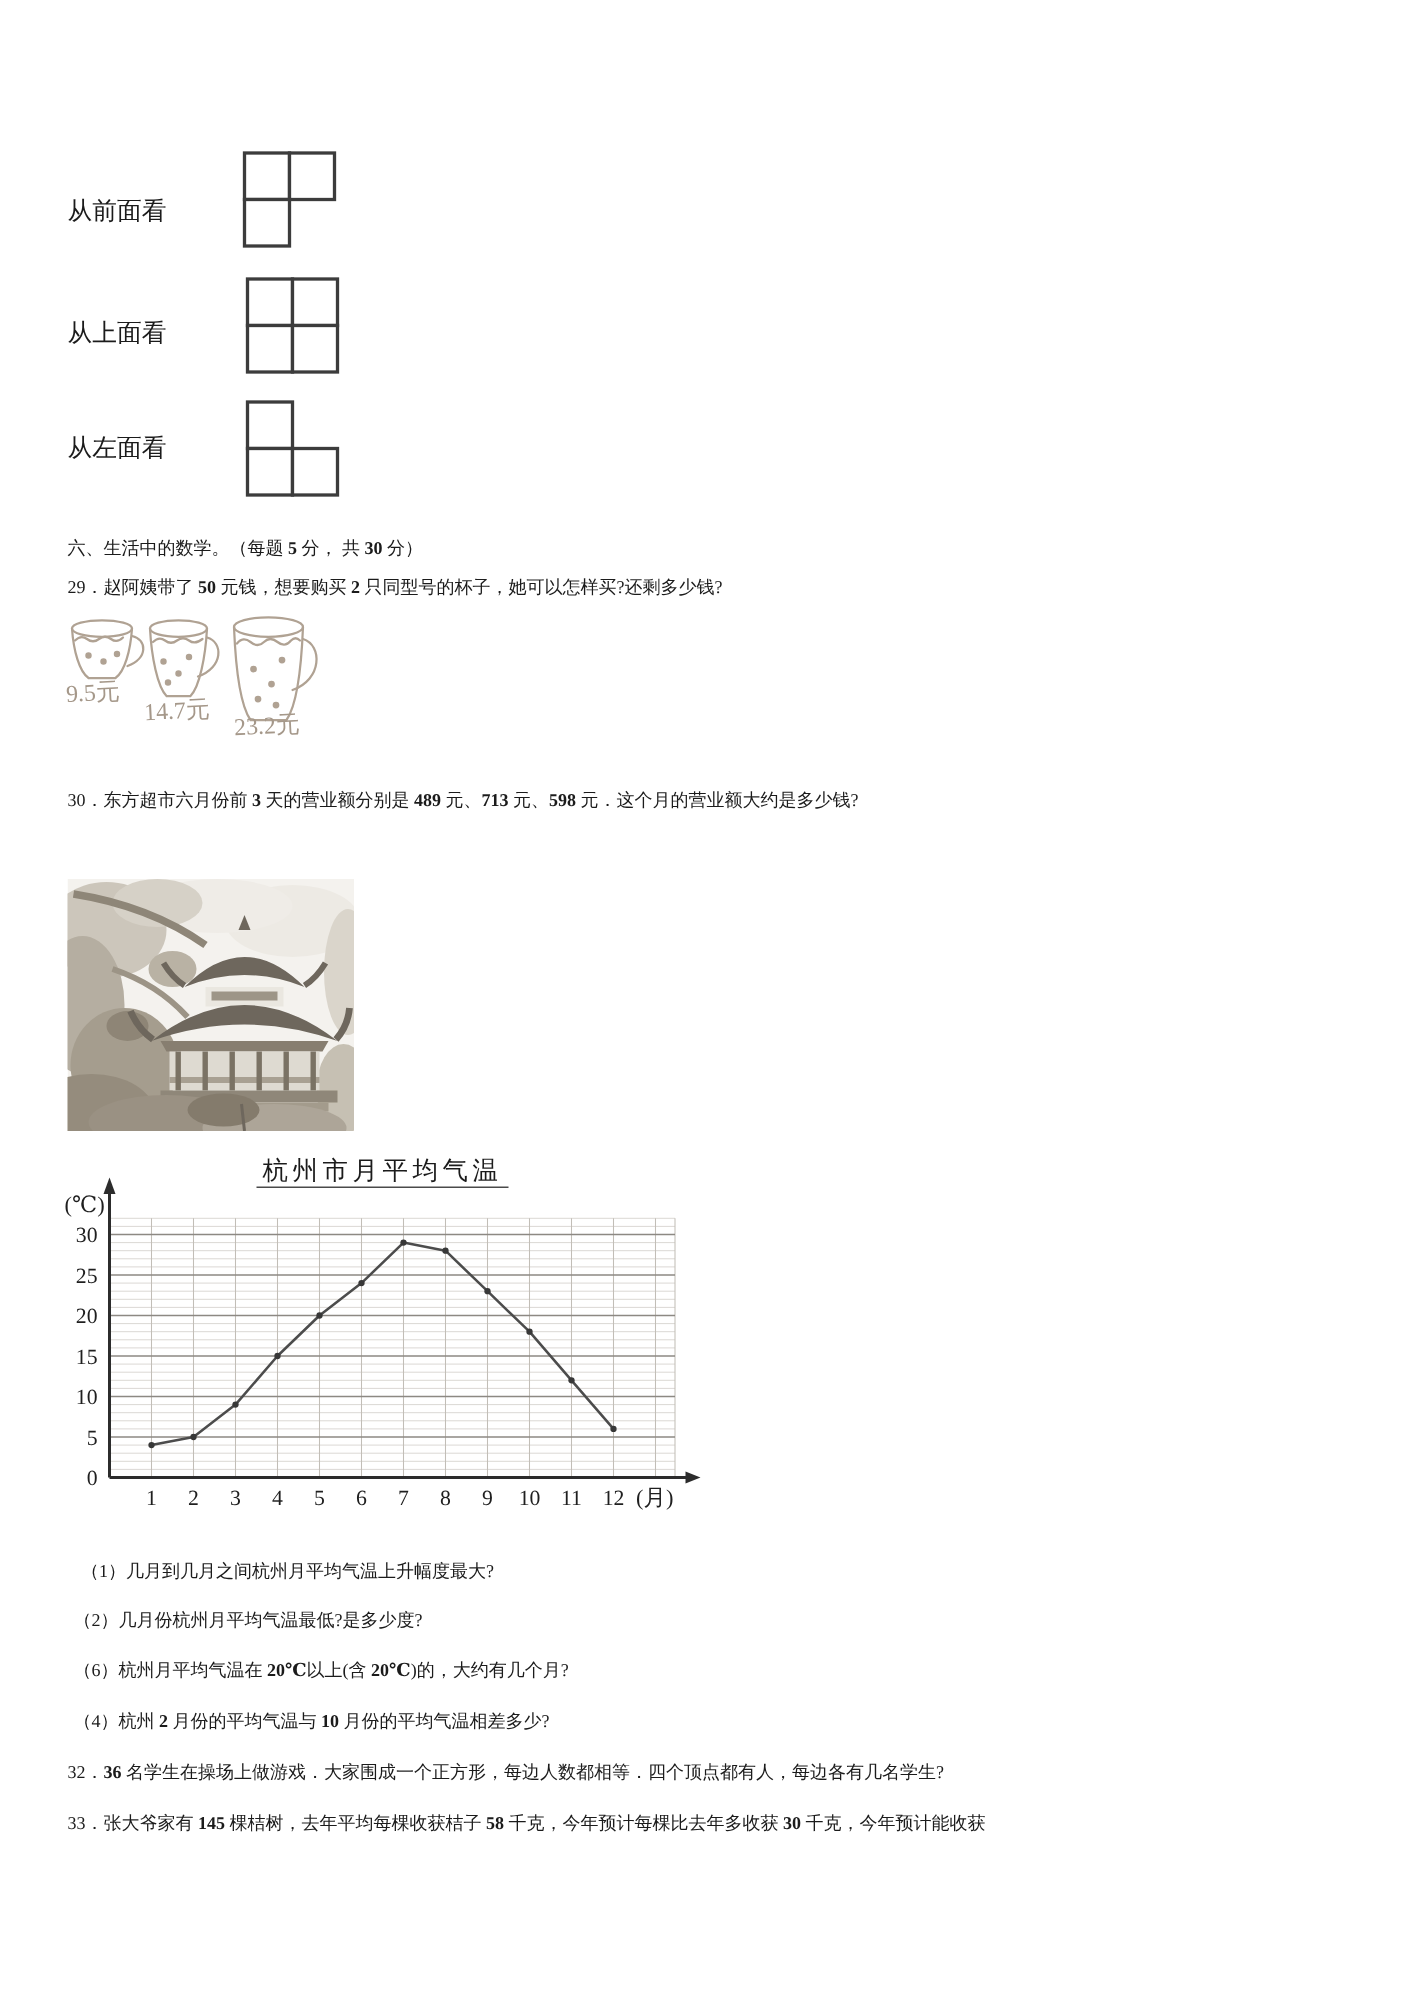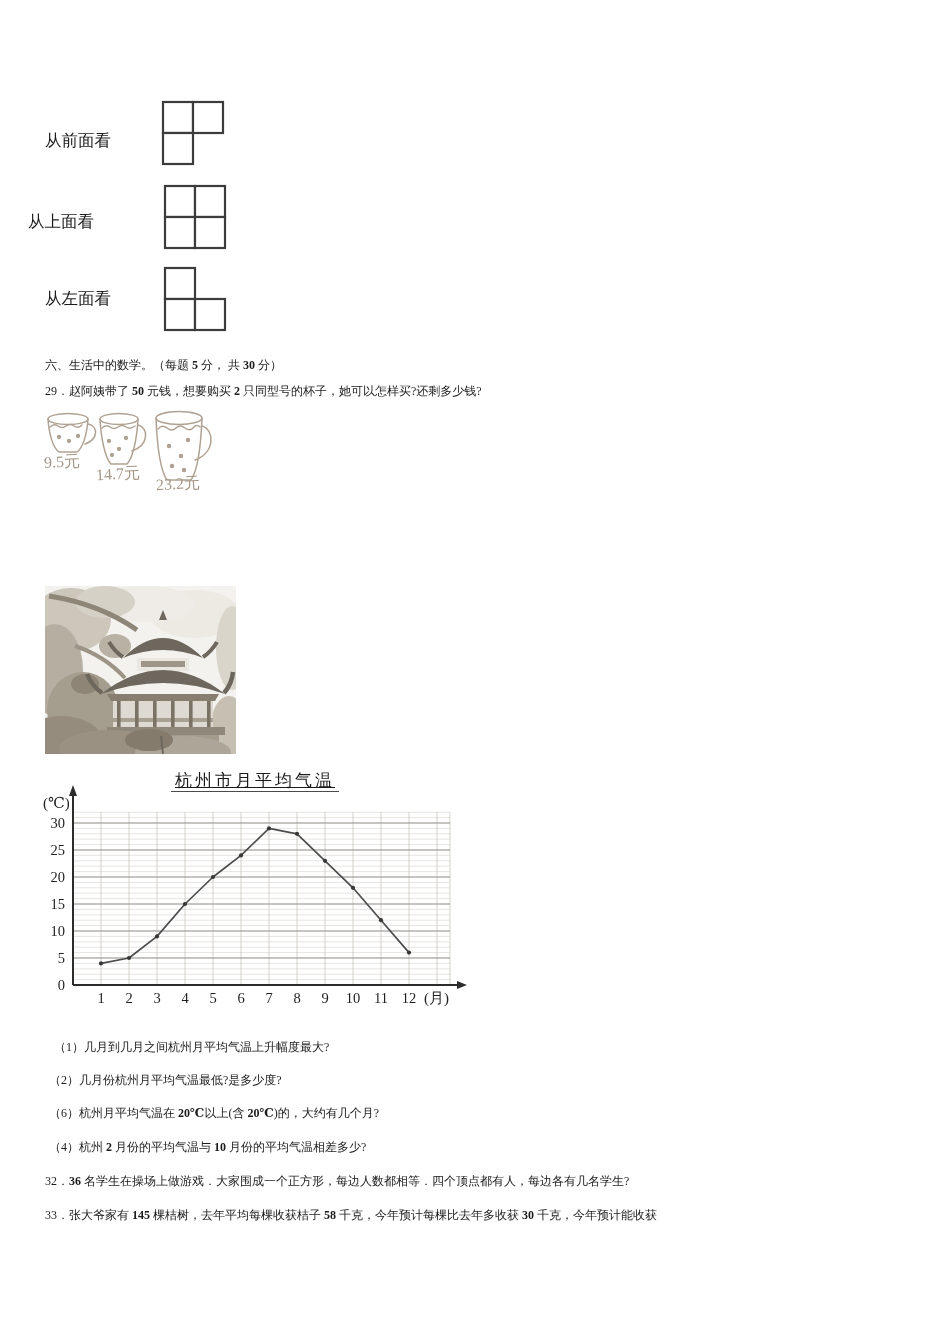--- a/index.html
+++ b/index.html
@@ -15,36 +15,36 @@
   .vlabel{position:absolute;font-size:16.5px;font-family:Liberation Mono, monospace;}
   .vshape{position:absolute;}
   .price{
     position:absolute;font-size:16px;color:#a5988a;transform:rotate(-3deg);
     white-space:nowrap;
   }
   .chart-title{
     position:absolute;left:40px;top:769px;width:430px;text-align:center;
     font-size:17px;letter-spacing:3px;
   }
-  .chart-title span{border-bottom:1.5px solid #4a4a4a;padding:0 4px 1px 4px;text-decoration:underline;}
+  .chart-title span{border-bottom:1.5px solid #4a4a4a;padding:0 4px 1px 4px;}
   svg{display:block;}
 </style>
 </head>
 <body>
 
 <div id="page">
 
   <div class="vlabel" style="left:45px;top:130px">从前面看</div>
   <svg class="vshape" style="left:161px;top:100px" width="66" height="68" viewBox="0 0 66 68">
       <rect x="2" y="2" width="30" height="31" fill="#ffffff" stroke="#3c3c3c" stroke-width="2.2"></rect>
       <rect x="32" y="2" width="30" height="31" fill="#ffffff" stroke="#3c3c3c" stroke-width="2.2"></rect>
       <rect x="2" y="33" width="30" height="31" fill="#ffffff" stroke="#3c3c3c" stroke-width="2.2"></rect>
     </svg>
 
-  <div class="vlabel" style="left:28px;top:211px">从上面看</div>
+  <div class="vlabel" style="left:45px;top:211px">从上面看</div>
   <svg class="vshape" style="left:163px;top:184px" width="66" height="68" viewBox="0 0 66 68">
       <rect x="2" y="2" width="30" height="31" fill="#ffffff" stroke="#3c3c3c" stroke-width="2.2"></rect>
       <rect x="32" y="2" width="30" height="31" fill="#ffffff" stroke="#3c3c3c" stroke-width="2.2"></rect>
       <rect x="2" y="33" width="30" height="31" fill="#ffffff" stroke="#3c3c3c" stroke-width="2.2"></rect>
       <rect x="32" y="33" width="30" height="31" fill="#ffffff" stroke="#3c3c3c" stroke-width="2.2"></rect>
     </svg>
 
   <div class="vlabel" style="left:45px;top:288px">从左面看</div>
   <svg class="vshape" style="left:163px;top:266px" width="66" height="68" viewBox="0 0 66 68">
       <rect x="2" y="2" width="30" height="31" fill="#ffffff" stroke="#3c3c3c" stroke-width="2.2"></rect>
@@ -87,20 +87,21 @@
       <circle cx="130" cy="58" r="1.5" fill="#b0a293"></circle>
       <circle cx="146" cy="32" r="1.5" fill="#b0a293"></circle>
       <circle cx="142" cy="62" r="1.5" fill="#b0a293"></circle>
       <path d="M160,18 C173,22 173,45 153,52"></path>
     </g>
   </svg>
   <div class="price" style="left:44px;top:452px">9.5元</div>
   <div class="price" style="left:96px;top:464px">14.7元</div>
   <div class="price" style="left:156px;top:474px">23.2元</div>
 
+  <div class="qline" style="left:45px;top:523px"><span>30．东方超市六月份前 </span><b>3</b><span> 天的营业额分别是 </span><b>489</b><span> 元、</span><b>713</b><span> 元、</span><b>598</b><span> 元．这个月的营业额大约是多少钱?</span></div>
 
   <svg style="position:absolute;left:45px;top:586px" width="191" height="168" viewBox="0 0 191 168">
     <rect width="191" height="168" fill="#f4f2ee"></rect>
     <ellipse cx="150" cy="28" rx="45" ry="24" fill="#edeae4"></ellipse>
     <ellipse cx="100" cy="18" rx="50" ry="18" fill="#efece7"></ellipse>
     <ellipse cx="26" cy="34" rx="40" ry="32" fill="#ccc6bb"></ellipse>
     <ellipse cx="60" cy="16" rx="30" ry="16" fill="#d6d1c7"></ellipse>
     <ellipse cx="10" cy="84" rx="28" ry="46" fill="#b5aea1"></ellipse>
     <ellipse cx="38" cy="124" rx="36" ry="38" fill="#a59d8e"></ellipse>
     <ellipse cx="16" cy="156" rx="42" ry="26" fill="#958c7d"></ellipse>

